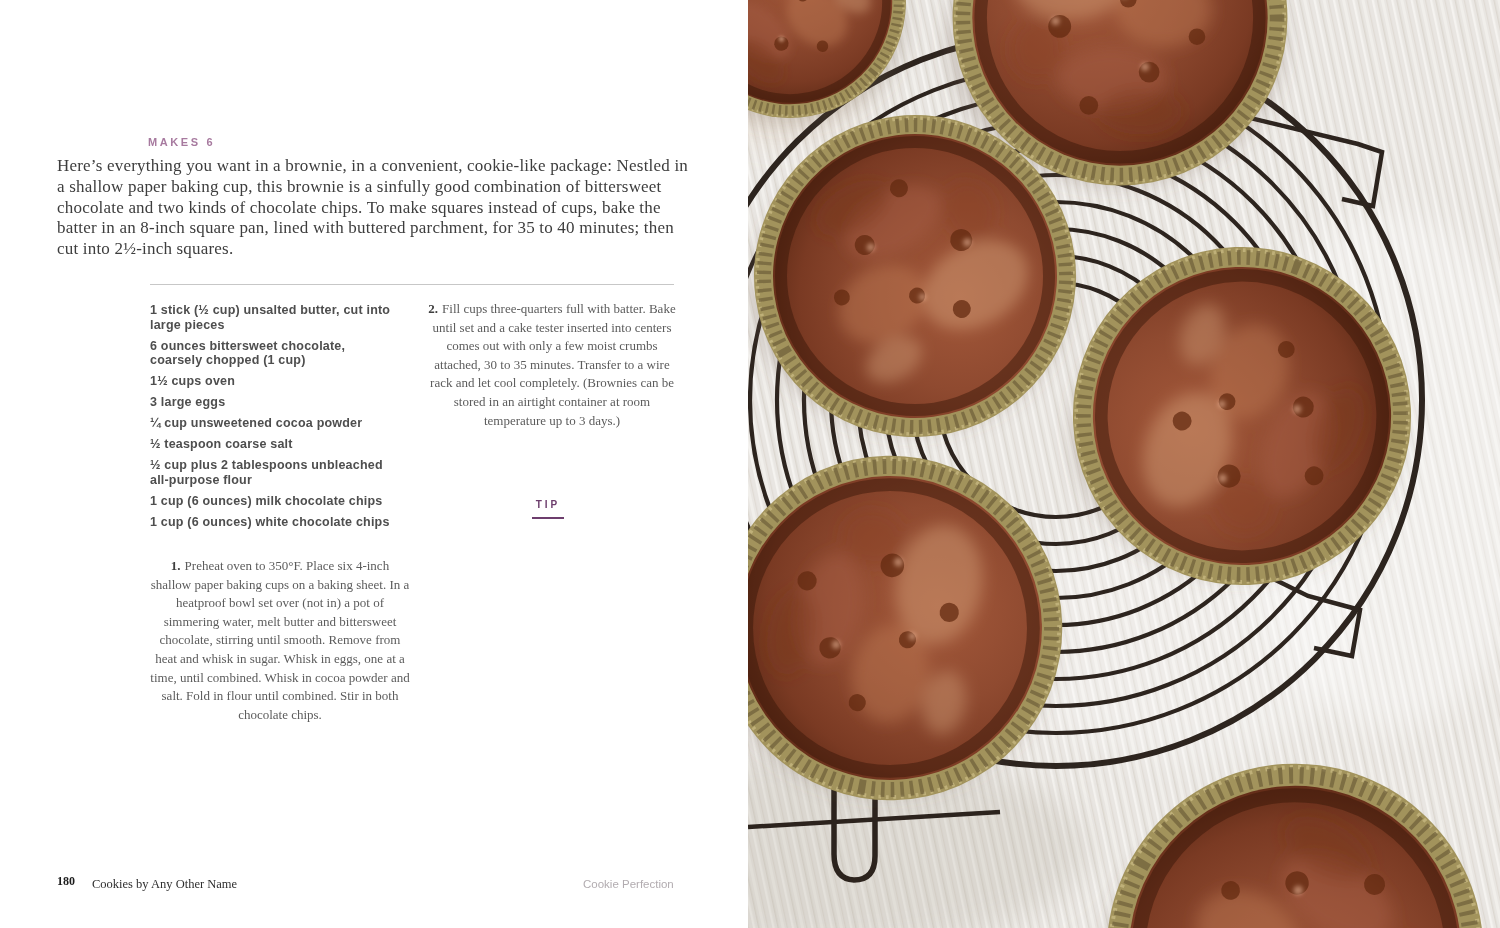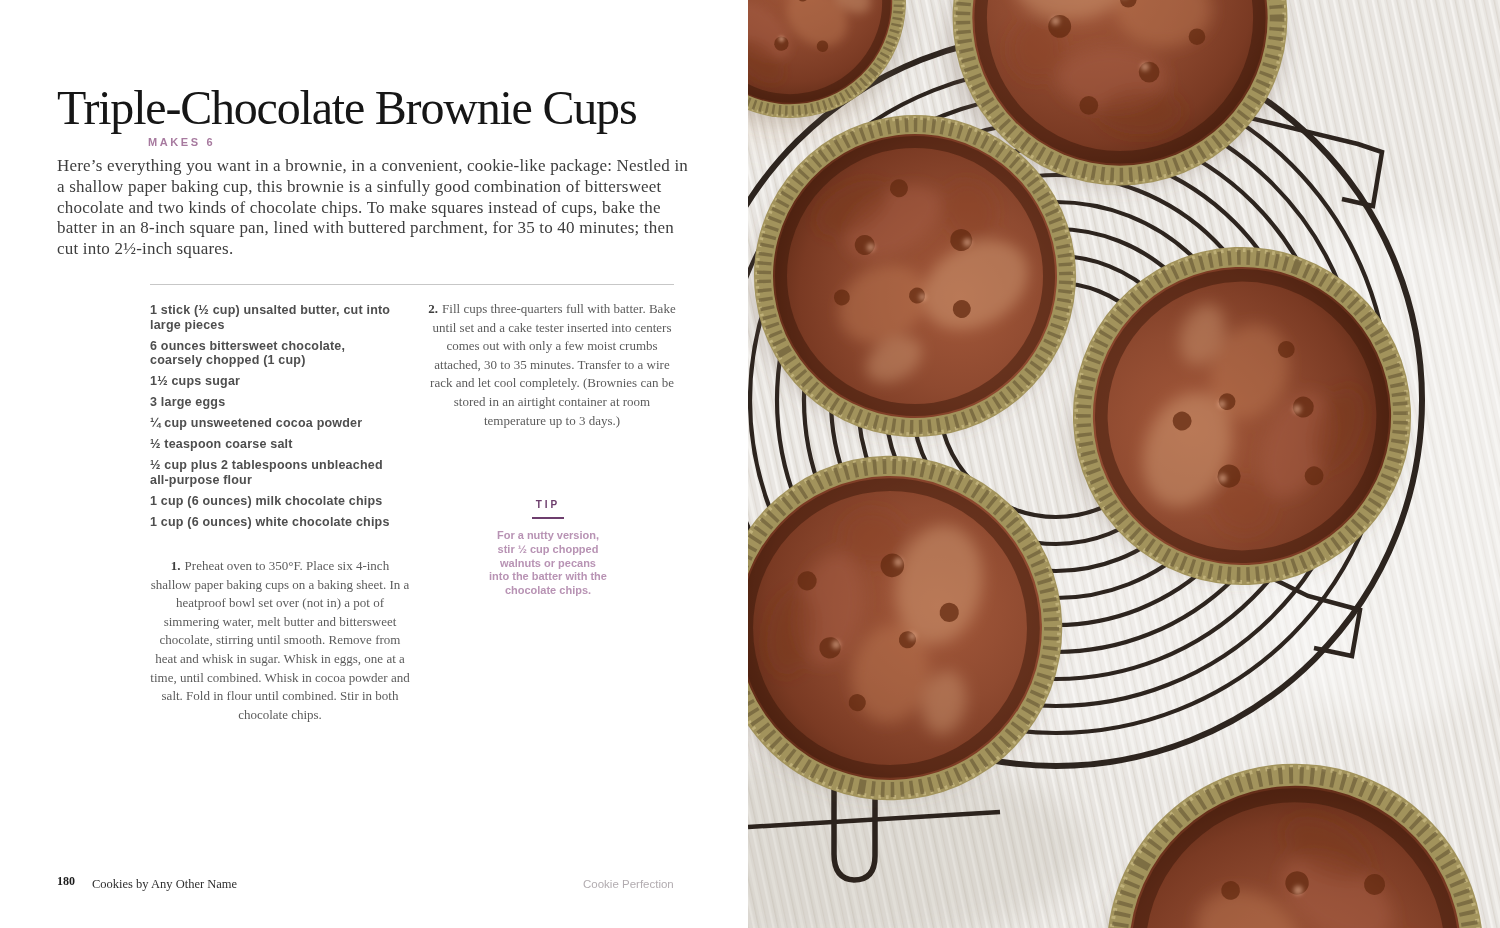--- a/index.html
+++ b/index.html
@@ -33,43 +33,41 @@
   .footer-title{position:absolute;left:583px;top:878px;font-family:"Liberation Sans",sans-serif;
                 font-size:11.5px;color:#b2acb0;text-align:right;}
   
   .photo{position:absolute;left:748px;top:0;width:752px;height:928px;}
 </style>
 </head>
 <body>
 
 <div id="page">
 
-  <div class="title">Triple-Chocolate Brownie Cups</div>
   <div class="makes">MAKES 6</div>
   <div class="intro">Here’s everything you want in a brownie, in a convenient, cookie-like package: Nestled in a shallow paper baking cup, this brownie is a sinfully good combination of bittersweet chocolate and two kinds of chocolate chips. To make squares instead of cups, bake the batter in an 8-inch square pan, lined with buttered parchment, for 35 to 40 minutes; then cut into 2½-inch squares.</div>
   <div class="divider"></div>
 
   <div class="ingredients">
     <p class="ing">1 stick (½ cup) unsalted butter, cut into large pieces</p>
     <p class="ing">6 ounces bittersweet chocolate, coarsely chopped (1 cup)</p>
-    <p class="ing">1½ cups sugar</p>
+    <p class="ing">1½ cups oven</p>
     <p class="ing">3 large eggs</p>
     <p class="ing">¼ cup unsweetened cocoa powder</p>
     <p class="ing">½ teaspoon coarse salt</p>
     <p class="ing">½ cup plus 2 tablespoons unbleached all-purpose flour</p>
     <p class="ing">1 cup (6 ounces) milk chocolate chips</p>
     <p class="ing">1 cup (6 ounces) white chocolate chips</p>
   </div>
 
   <p class="step step-2"><span class="stepnum">2.</span><span>Fill cups three-quarters full with batter. Bake until set and a cake tester inserted into centers comes out with only a few moist crumbs attached, 30 to 35 minutes. Transfer to a wire rack and let cool completely. (Brownies can be stored in an airtight container at room temperature up to 3 days.)</span></p>
 
   <div class="tipbox">
     <div class="tiplabel">TIP</div>
     <div class="tiprule"></div>
-    <div class="tiptext">For a nutty version, stir ½ cup chopped walnuts or pecans into the batter with the chocolate chips.</div>
   </div>
 
   <p class="step step-1"><span class="stepnum">1.</span><span>Preheat oven to 350°F. Place six 4-inch shallow paper baking cups on a baking sheet. In a heatproof bowl set over (not in) a pot of simmering water, melt butter and bittersweet chocolate, stirring until smooth. Remove from heat and whisk in sugar. Whisk in eggs, one at a time, until combined. Whisk in cocoa powder and salt. Fold in flour until combined. Stir in both chocolate chips.</span></p>
 
   <div class="footer-num">180</div>
   <div class="footer-sec">Cookies by Any Other Name</div>
   <div class="footer-title">Cookie Perfection</div>
 
   <svg class="photo" viewBox="0 0 752 928" xmlns="http://www.w3.org/2000/svg">
     <defs>

